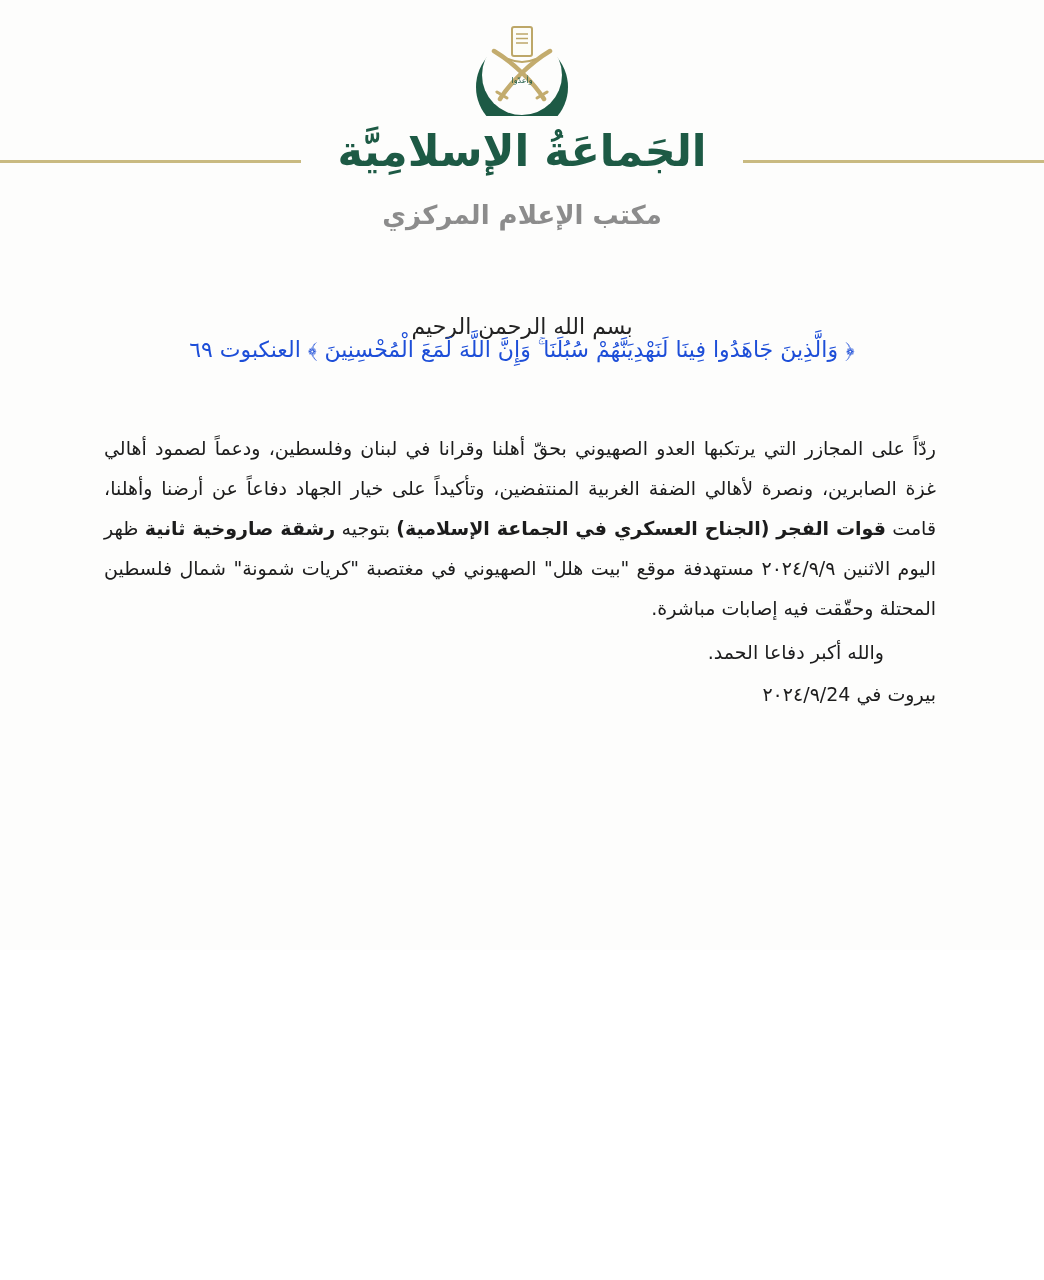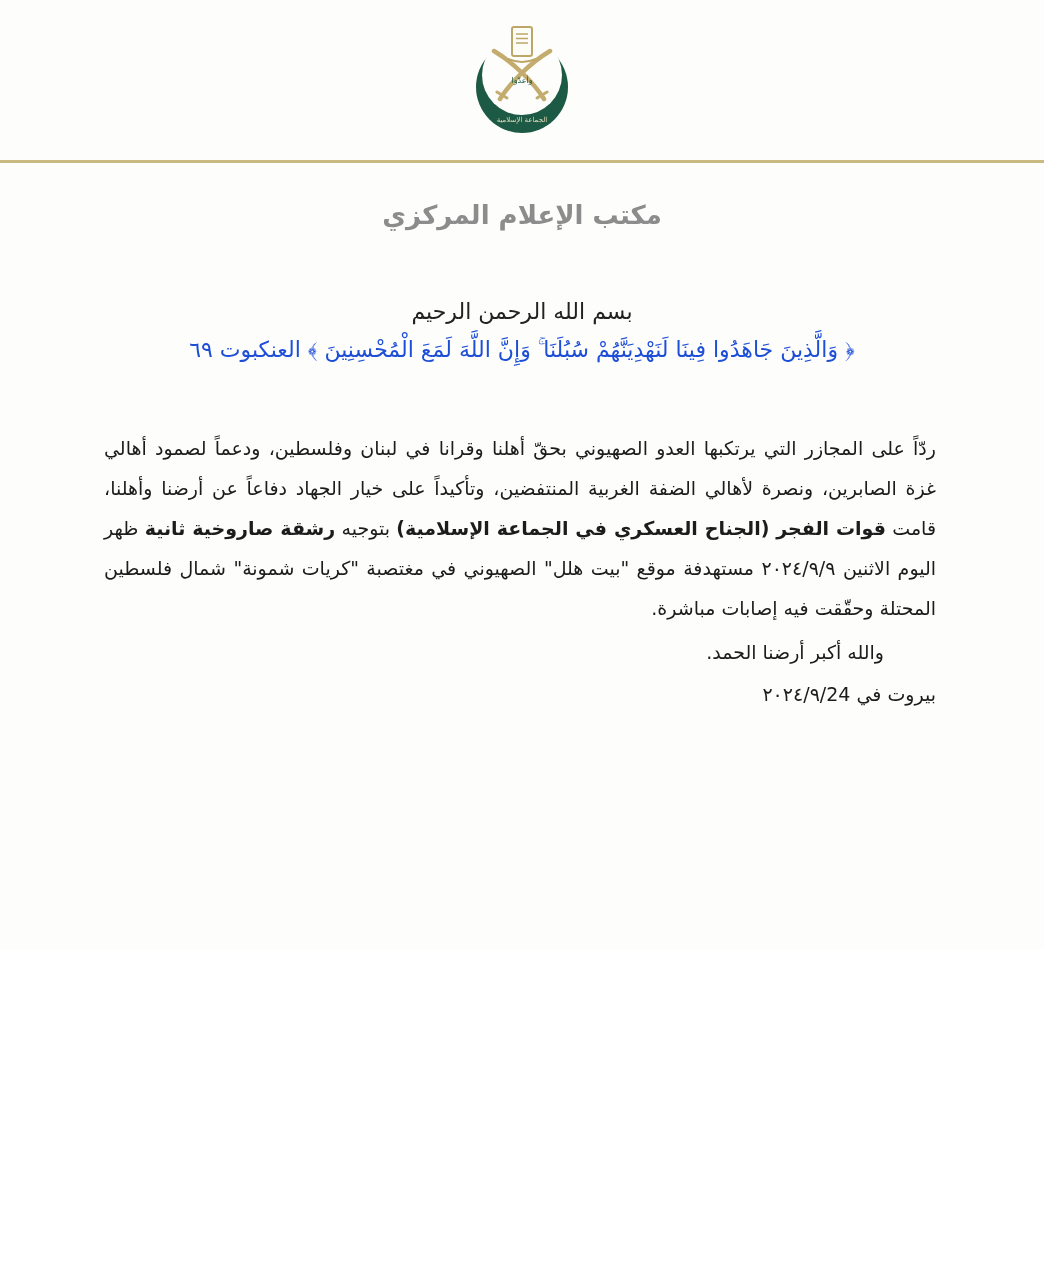--- a/index.html
+++ b/index.html
@@ -41,21 +41,21 @@
     color:var(--gray,#8c8c8c);
     margin-top:12px;
   }
   .stmt-title {
     position:absolute; top:230px; left:0;
     width:100%; text-align:center;
     font-size:25px; font-weight:bold;
     color:#141414;
   }
   .basmala {
-    position:absolute; top:299px; left:0;
+    position:absolute; top:314px; left:0;
     width:100%; text-align:center;
     font-size:22px; color:#222222;
   }
   .verse {
     position:absolute; top:337px; left:0;
     width:100%; text-align:center;
     font-size:22px; color:#1d4ed8;
   }
   .text-block {
     position:absolute; top:428px; right:108px; left:104px;
@@ -98,27 +98,30 @@
         <path d="M55,12 h12 M55,16.5 h12 M55,21 h12" stroke="#bda768" stroke-width="1.4"></path>
         <path d="M47,37 Q61,43 75,37" stroke="#bda768" stroke-width="2" fill="none"></path>
       </g>
 
       <text x="61" y="61" font-size="8" text-anchor="middle" fill="#1d5a45">وأعدّوا</text>
 
       <text x="61" y="100" font-size="7" text-anchor="middle" fill="#e6ddbd">الجماعة الإسلامية</text>
     </svg>
   </div>
 
+  <div class="brand">
+    <span class="brand-text">الجَماعَةُ الإسلامِيَّة</span>
+  </div>
 
   <div class="office">مكتب الإعلام المركزي</div>
 
 
   <div class="basmala">بسم الله الرحمن الرحيم</div>
 
   <div class="verse">﴿ وَالَّذِينَ جَاهَدُوا فِينَا لَنَهْدِيَنَّهُمْ سُبُلَنَا ۚ وَإِنَّ اللَّهَ لَمَعَ الْمُحْسِنِينَ ﴾ العنكبوت ٦٩</div>
 
   <div class="text-block">
     <p class="body-paragraph"><span>ردّاً على المجازر التي يرتكبها العدو الصهيوني بحقّ أهلنا وقرانا في لبنان وفلسطين، ودعماً لصمود أهالي غزة الصابرين، ونصرة لأهالي الضفة الغربية المنتفضين، وتأكيداً على خيار الجهاد دفاعاً عن أرضنا وأهلنا، قامت </span><span class="b">قوات الفجر (الجناح العسكري في الجماعة الإسلامية)</span><span> بتوجيه </span><span class="b">رشقة صاروخية ثانية</span><span> ظهر اليوم الاثنين ٢٠٢٤/٩/٩ مستهدفة موقع "بيت هلل" الصهيوني في مغتصبة "كريات شمونة" شمال فلسطين المحتلة وحقّقت فيه إصابات مباشرة.</span></p>
-    <div class="takbir">والله أكبر أرضنا الحمد.</div>
+    <div class="takbir">والله أكبر دفاعا الحمد.</div>
     <div class="dateline">بيروت في ٢٠٢٤/٩/24</div>
   </div>
 
 </div>
 
 </body></html>

